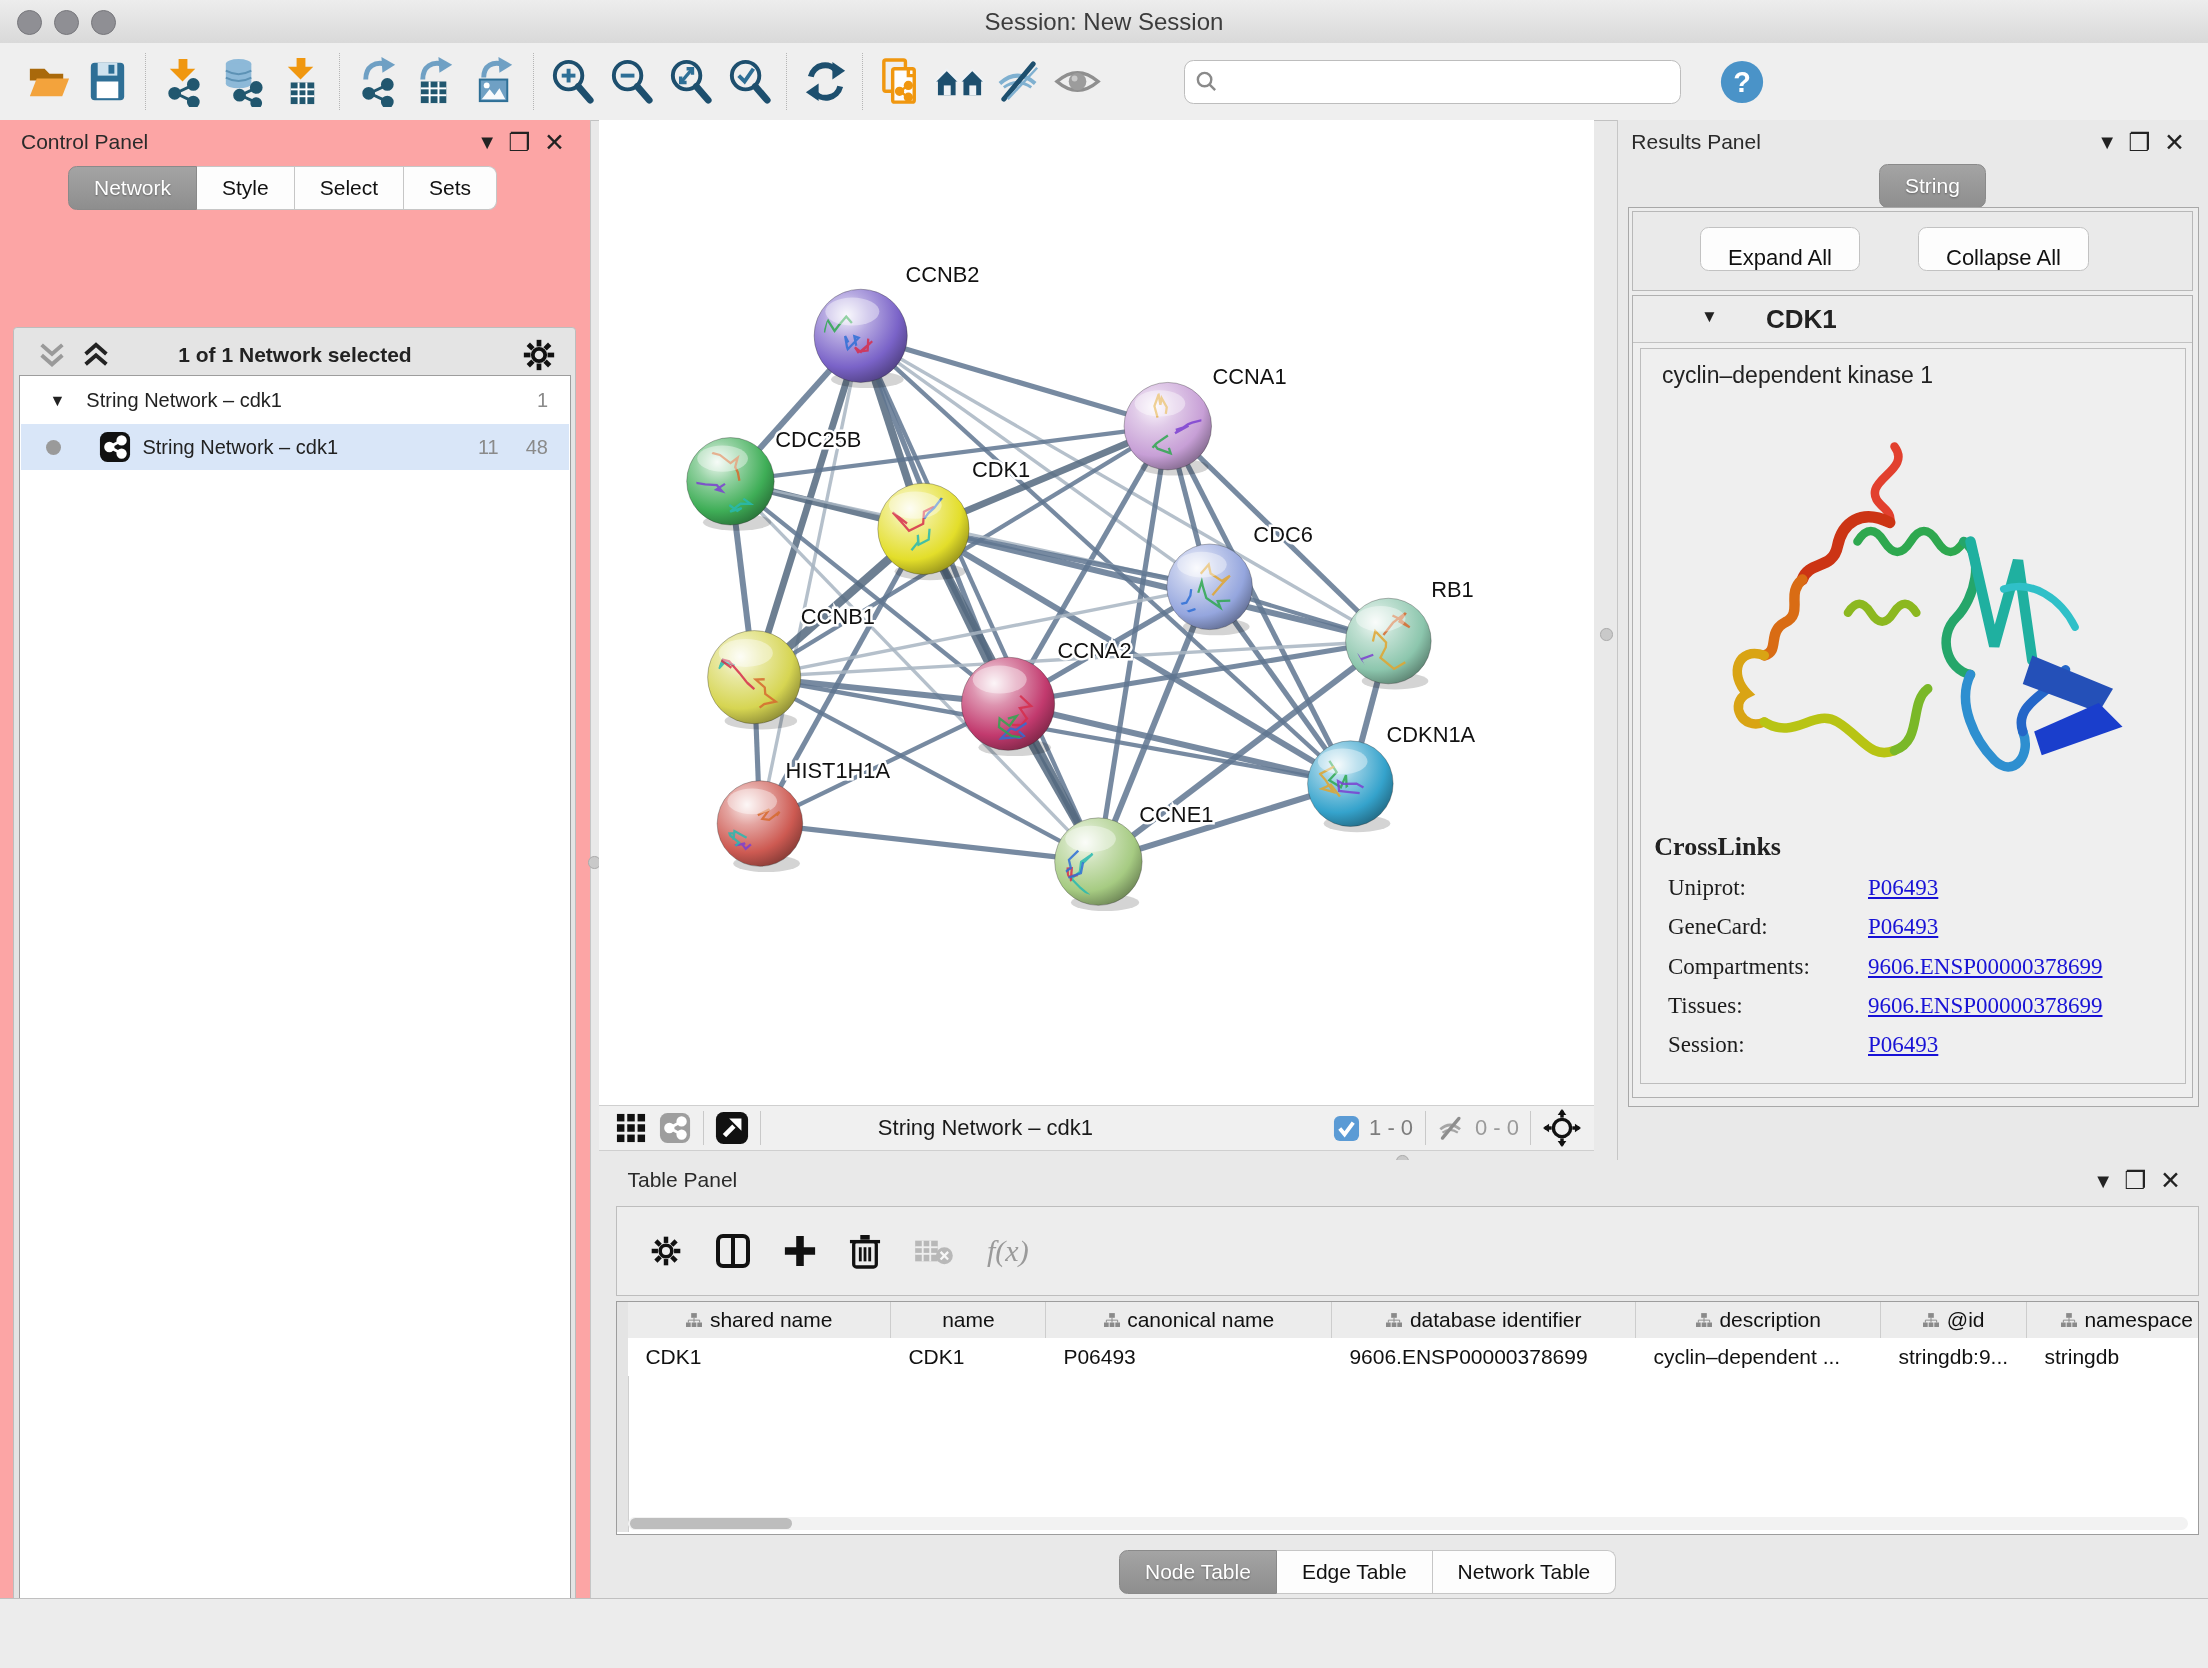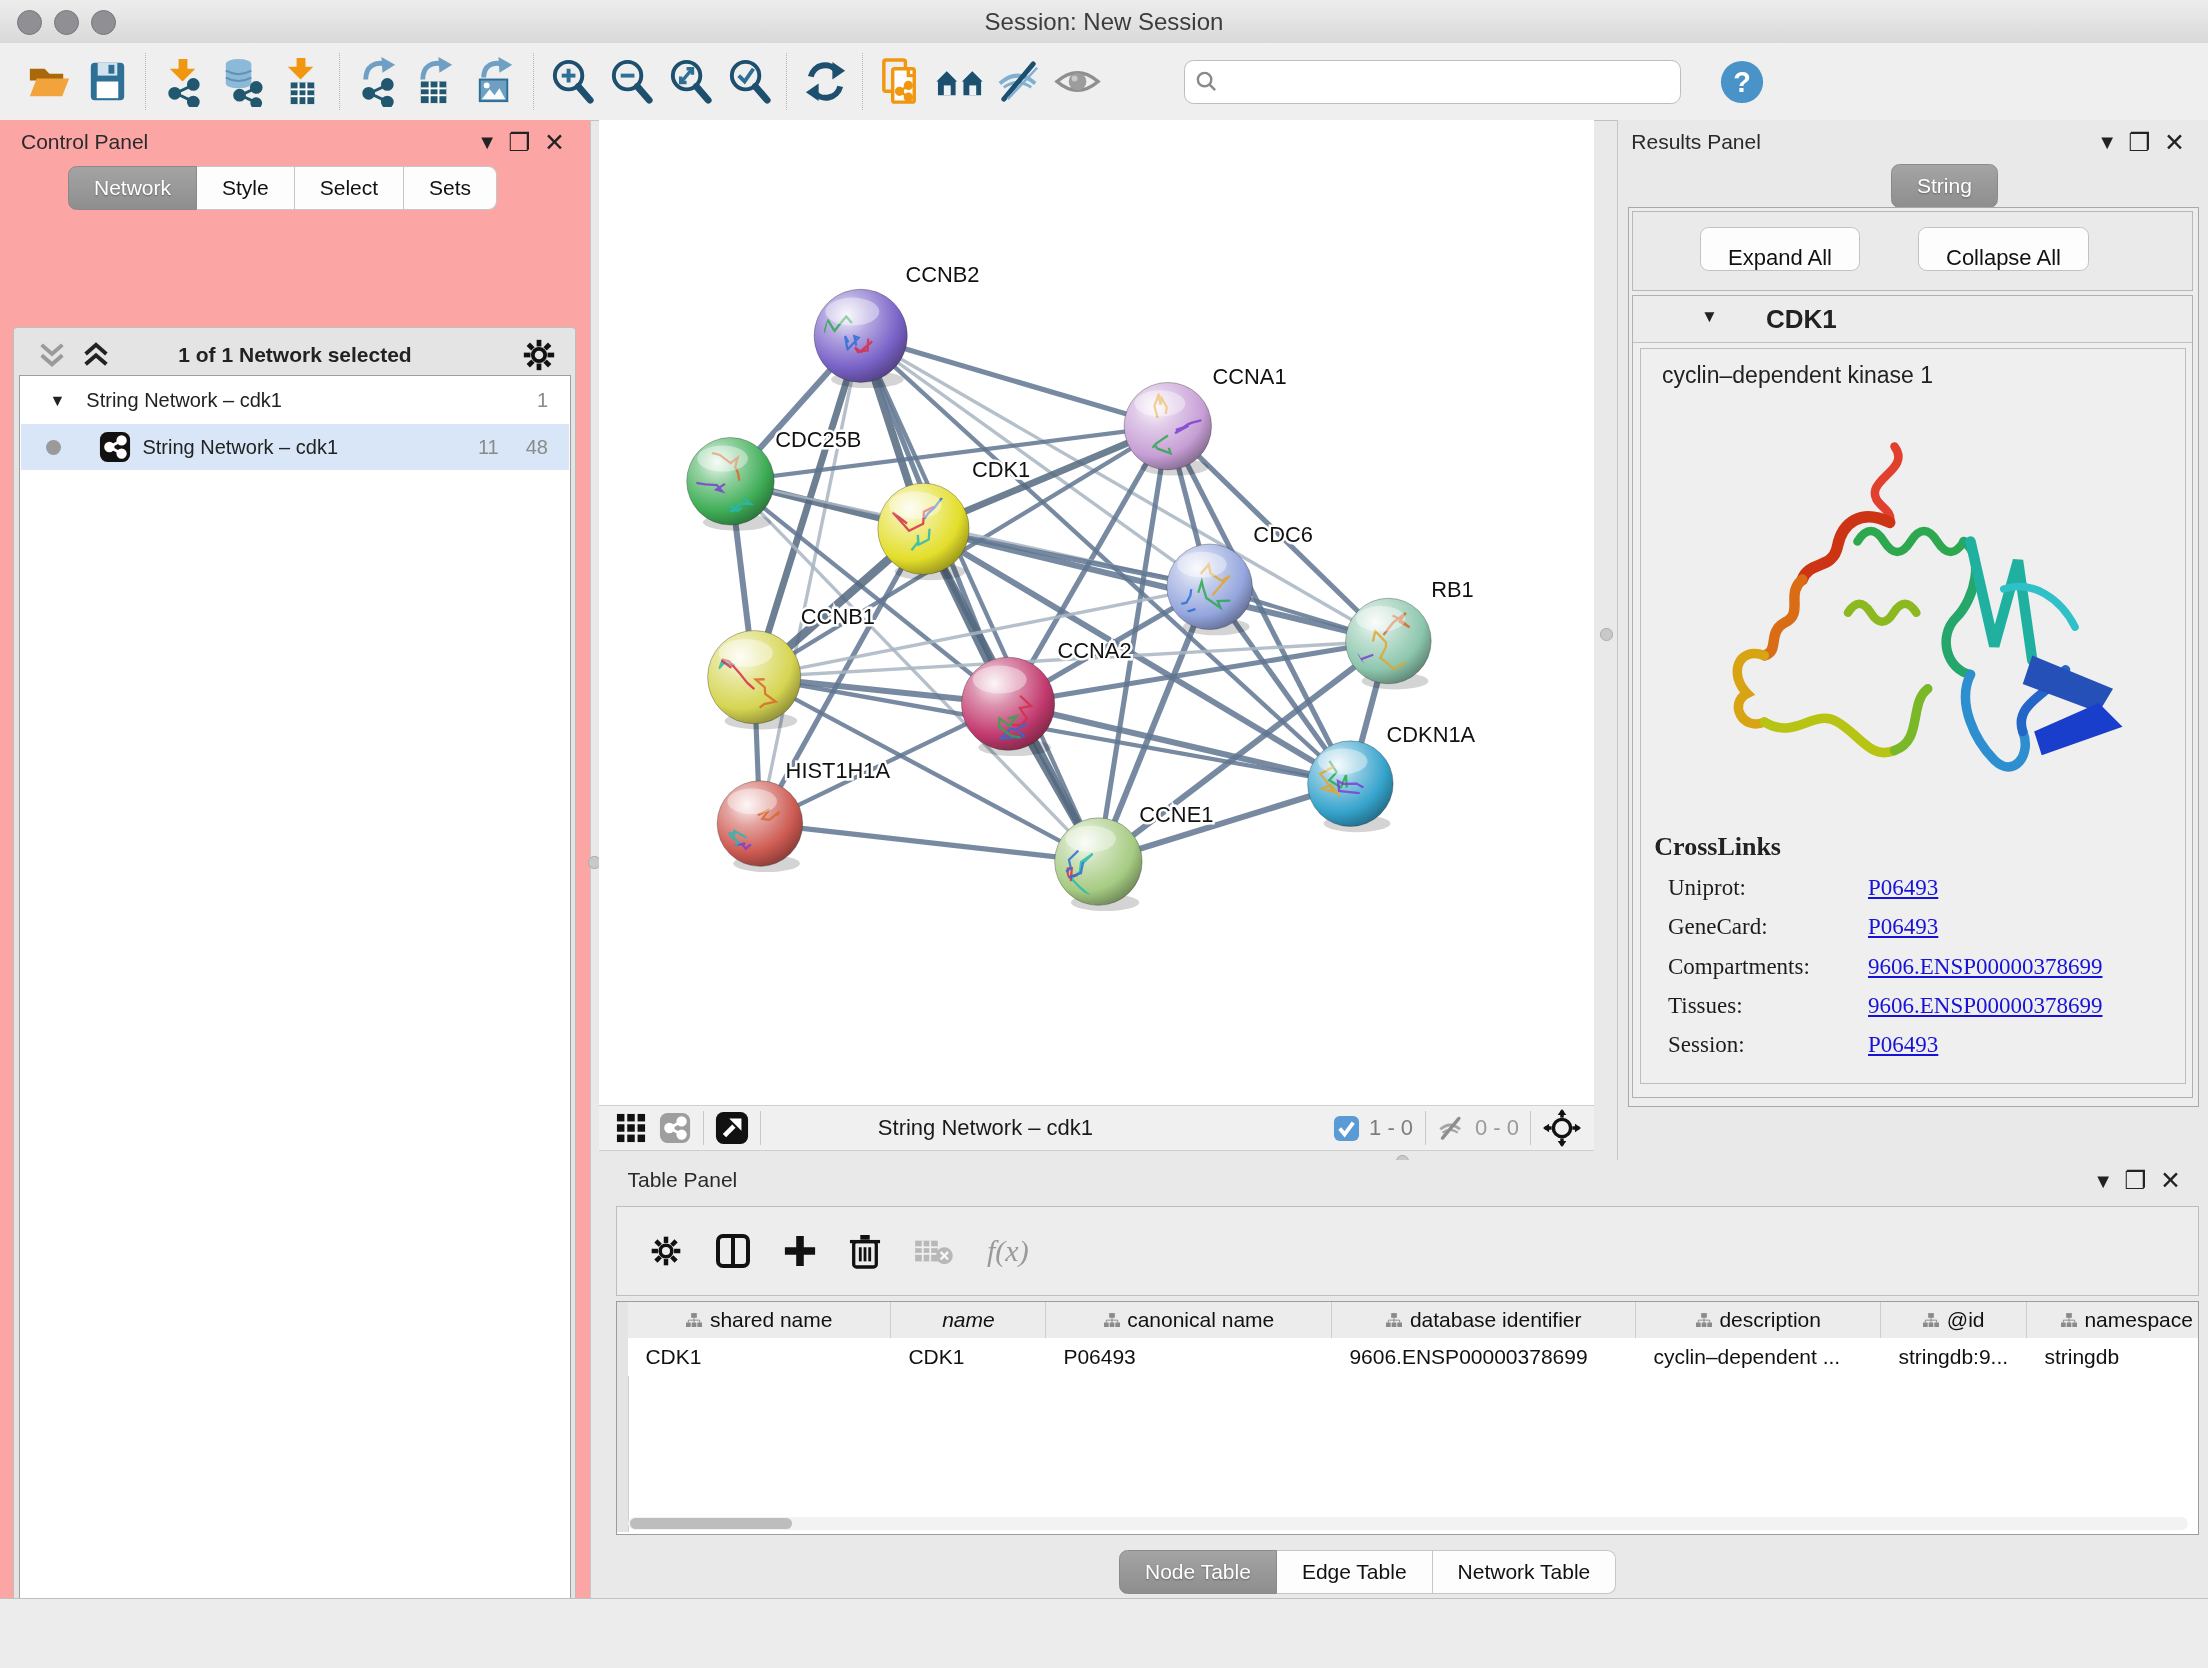--- a/index.html
+++ b/index.html
@@ -741,21 +741,21 @@
           </g>
         </svg>
       </span>
   </div>
 
   <div class="abs" style="left:1617px;top:120px;width:592px;height:1478px;background:#e9e9e9;border-left:1px solid #c6c6c6;">
     <div class="abs panel-title" style="left:13.3px;top:9.5px;">Results Panel</div>
     <div class="abs panel-ctrl" style="right:93px;top:11.4px;">▼</div>
     <div class="abs panel-ctrl" style="right:59px;top:7.6px;font-size:25px;">❐</div>
     <div class="abs panel-ctrl" style="right:25px;top:7.6px;font-size:25px;font-weight:bold;">✕</div>
-    <div class="abs" style="left:233px;top:44px;padding-left:40px;">
+    <div class="abs" style="left:221px;top:44px;padding-left:40px;">
       <span class="tab only active">String</span>
     </div>
   </div>
   <div id="rp-outer" class="abs"></div>
   <div id="rp-expbox" class="abs">
     <button class="rp-btn abs" style="left:67px;top:15px;">Expand All</button>
     <button class="rp-btn abs" style="left:285px;top:15px;">Collapse All</button>
   </div>
   <div id="rp-cdk1" class="abs">
     <div class="abs" style="left:0;top:0;width:559px;height:46px;border-bottom:1px solid #c2c2c2;background:#ececec;">
@@ -879,21 +879,21 @@
             <svg width="16" height="14.3" viewBox="0 0 17 15">
               <rect x="5.5" y="0" width="6" height="5" fill="#8a8a8a"></rect>
               <rect x="0" y="10" width="5" height="5" fill="#8a8a8a"></rect>
               <rect x="6" y="10" width="5" height="5" fill="#8a8a8a"></rect>
               <rect x="12" y="10" width="5" height="5" fill="#8a8a8a"></rect>
               <path d="M8.5 5 V7.5 M2.5 10 V7.5 H14.5 V10 M8.5 7.5 V10" stroke="#8a8a8a" fill="none"></path>
             </svg>
           </span>
           <span>shared name</span>
         </div>
-        <div class="th" style="width: 155px; font-style: italic;">
+        <div class="th" style="width: 155px;">
           <span>name</span>
         </div>
         <div class="th" style="width: 286px;">
           <span>
             <svg width="16" height="14.3" viewBox="0 0 17 15">
               <rect x="5.5" y="0" width="6" height="5" fill="#8a8a8a"></rect>
               <rect x="0" y="10" width="5" height="5" fill="#8a8a8a"></rect>
               <rect x="6" y="10" width="5" height="5" fill="#8a8a8a"></rect>
               <rect x="12" y="10" width="5" height="5" fill="#8a8a8a"></rect>
               <path d="M8.5 5 V7.5 M2.5 10 V7.5 H14.5 V10 M8.5 7.5 V10" stroke="#8a8a8a" fill="none"></path>

